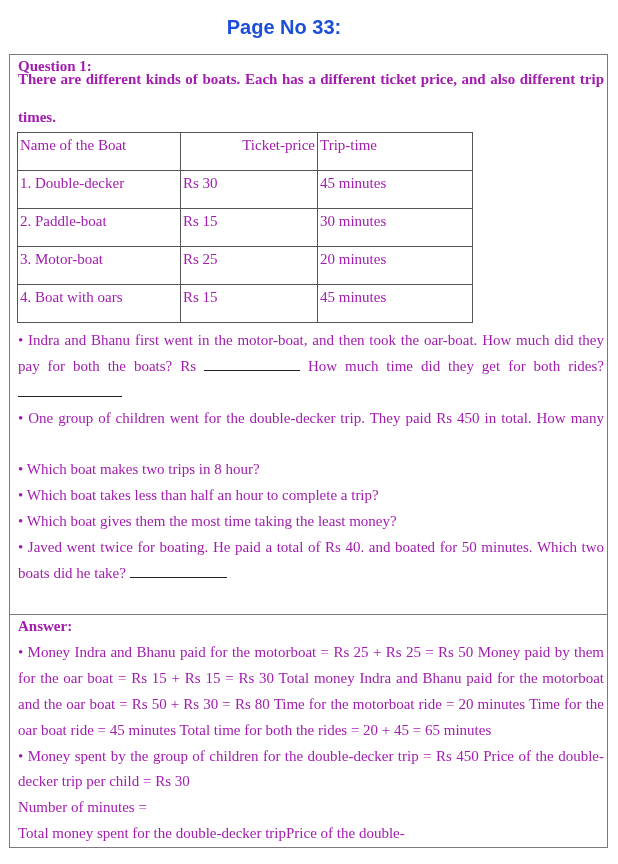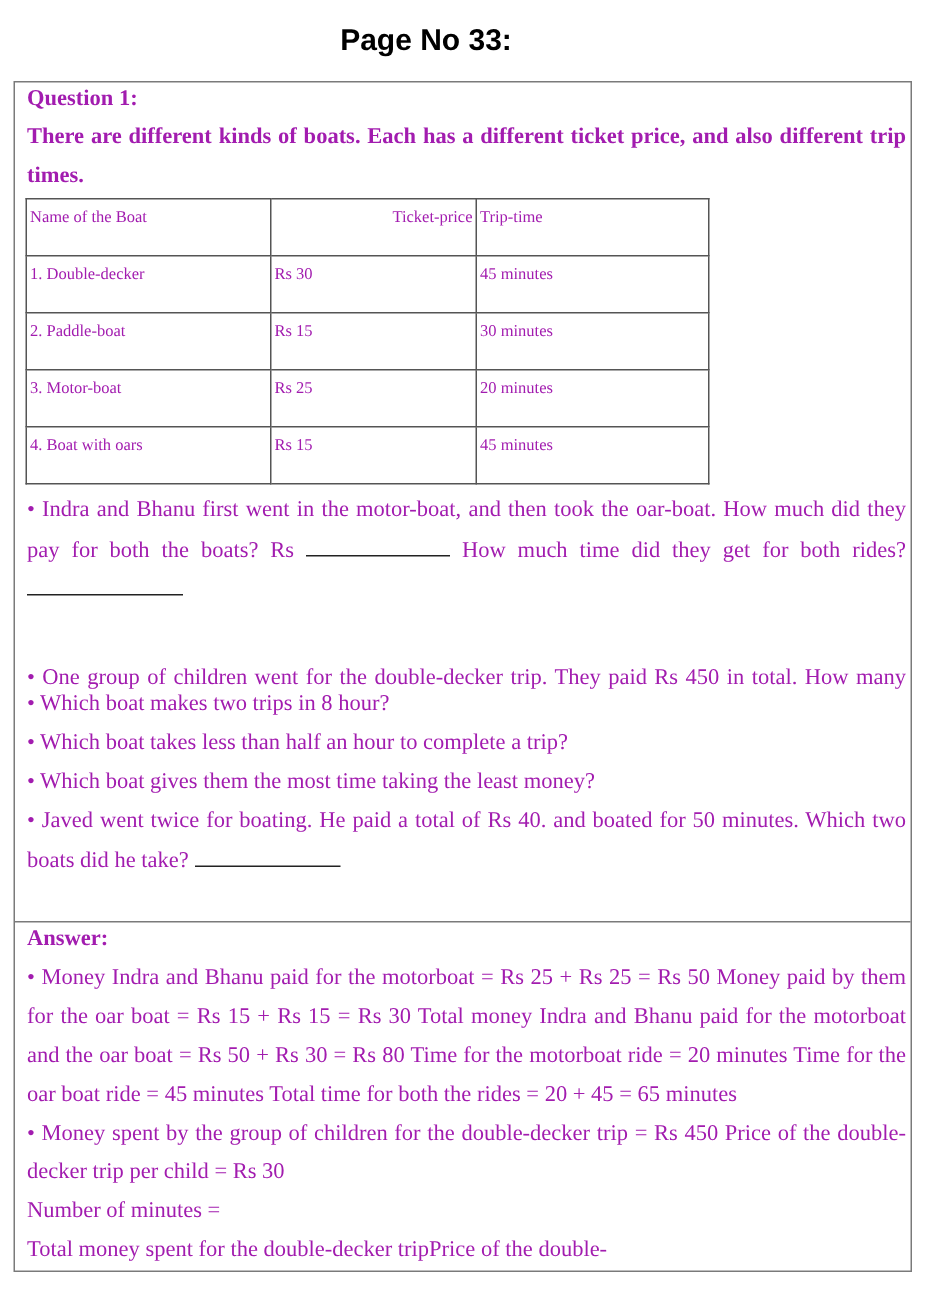--- a/index.html
+++ b/index.html
@@ -18,21 +18,21 @@
       position: absolute;
       top: 14px;
       left: 0;
       width: 568px;
       text-align: center;
       font-family: "Liberation Sans", sans-serif;
       font-weight: bold;
       font-size: 20px;
       line-height: 26px;
       padding-left: 0;
-      color: #000000;
+      color: #1d4ed8;
     }
     .outer-box {
       position: absolute;
       left: 9px;
       top: 54px;
       width: 599px;
       height: 794px;
       border: 1px solid #7a7a7a;
       box-sizing: border-box;
       font-family: "Liberation Serif", serif;
@@ -78,21 +78,21 @@
       border-bottom: 1px solid #222;
       height: 13px;
       vertical-align: baseline;
     }
     table.boat-table {
       position: absolute;
       left: 7px;
       top: 77px;
       border-collapse: collapse;
       font-family: "Liberation Serif", serif;
-      font-size: 11px;
+      font-size: 15px;
     }
     table.boat-table td {
       border: 1px solid #555;
       height: 38px;
       vertical-align: top;
       padding: 3px 2px 0 2px;
       box-sizing: border-box;
       line-height: 18px;
     }
     .col1 { width: 163px; }
@@ -101,21 +101,21 @@
   </style>
 </head>
 <body>
 
 <div class="page-title">Page No 33:</div>
 
 <div class="outer-box">
 
   <div class="question-section">
     <div class="line bold" style="top:2px;">Question 1:</div>
-    <div class="line bold justify" style="top:27px;">There are different kinds of boats. Each has a different ticket price, and also different trip</div>
+    <div class="line bold justify" style="top:15px;">There are different kinds of boats. Each has a different ticket price, and also different trip</div>
     <div class="line bold" style="top:53px;">times.</div>
 
     <table class="boat-table">
       <tbody>
           <tr>
         <td class="col1">Name of the Boat</td>
         <td class="col2">Ticket-price</td>
         <td class="col3">Trip-time</td>
       </tr>
       <tr>
@@ -144,21 +144,21 @@
     <div class="line justify" style="top:302px;">
       <span>pay for both the boats? Rs</span>
       <span class="blank" style="width:96px;"></span>
       <span>How much time did they get for both rides?</span>
     </div>
     <div class="line justify" style="top:276px;">• Indra and Bhanu first went in the motor-boat, and then took the oar-boat. How much did they</div>
     <div class="line" style="top:328px;">
       <span class="blank" style="width:104px;"></span>
     </div>
 
-    <div class="line justify" style="top:354px;margin-top:34px;">• One group of children went for the double-decker trip. They paid Rs 450 in total. How many</div>
+    <div class="line justify" style="top:354px;">• One group of children went for the double-decker trip. They paid Rs 450 in total. How many</div>
 
     <div class="line" style="top:405px;">• Which boat makes two trips in 8 hour?</div>
     <div class="line" style="top:431px;">• Which boat takes less than half an hour to complete a trip?</div>
     <div class="line" style="top:457px;">• Which boat gives them the most time taking the least money?</div>
     <div class="line justify" style="top:483px;">• Javed went twice for boating. He paid a total of Rs 40. and boated for 50 minutes. Which two</div>
     <div class="line" style="top:509px;">
       <span>boats did he take?</span>
       <span class="blank" style="width:97px;"></span>
     </div>
   </div>

